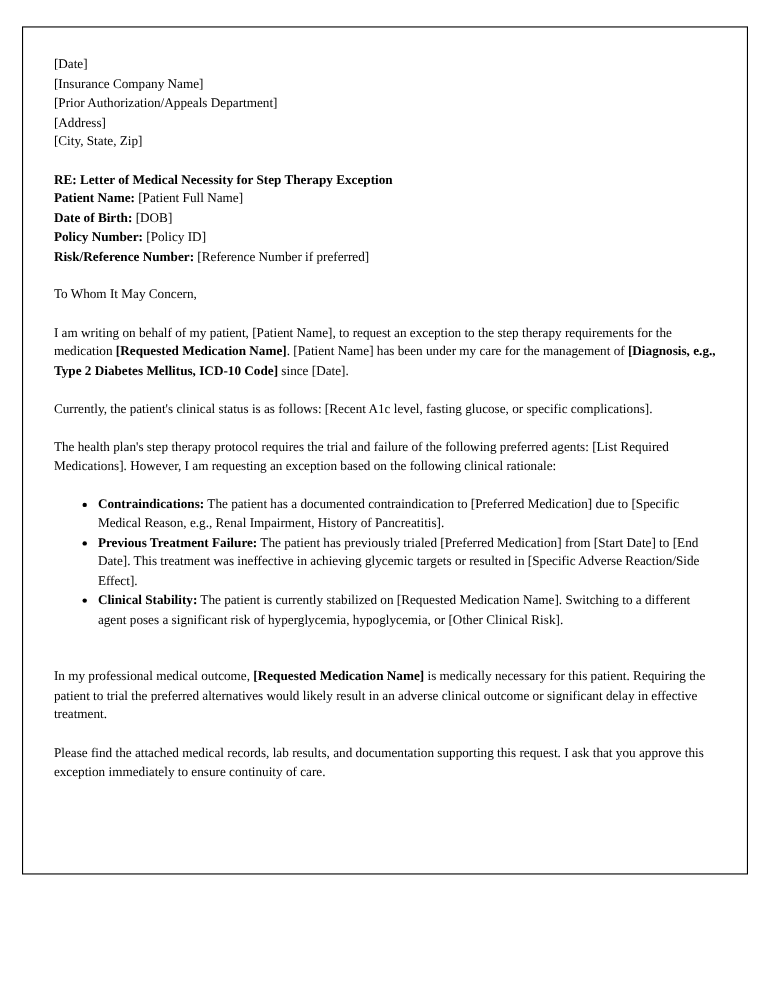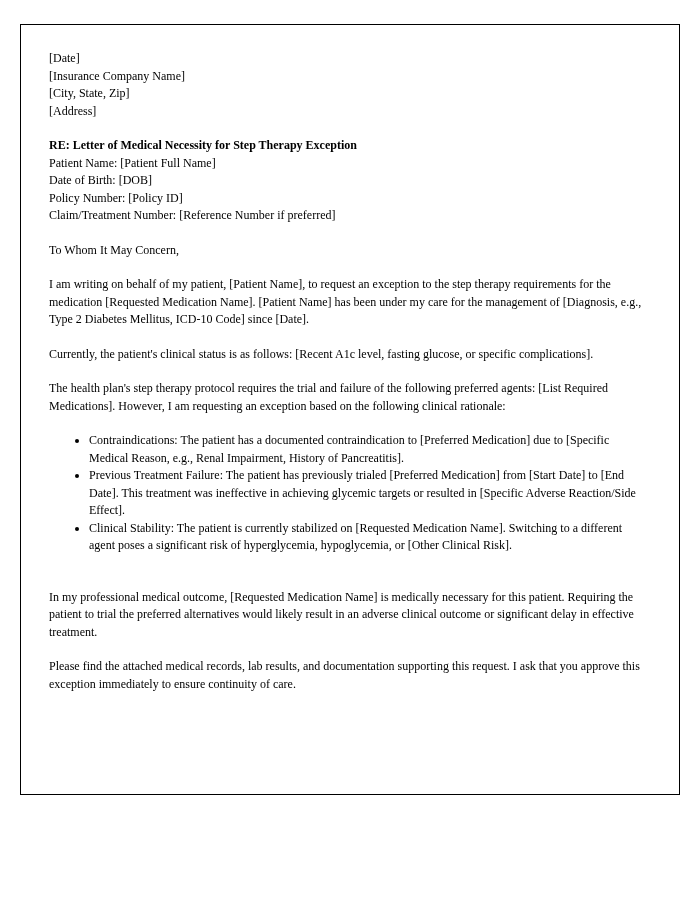--- a/index.html
+++ b/index.html
@@ -21,47 +21,48 @@
     background: #ffffff;
     overflow: hidden;
   }
   .letter {
     padding: 25px 28px 0 28px;
     font-size: 12px;
     line-height: 17.5px;
   }
   .block { margin: 0 0 17px 0; }
   p.block { margin: 0 0 17px 0; }
-  b { font-weight: normal; }
+  b { font-weight: bold; }
   .bold-line { font-weight: bold; }
   ul.block {
     margin: 0 0 34px 0;
     padding-left: 40px;
   }
   ul.block li { margin: 0; }
 </style>
 </head>
 <body>
 
 <div class="page">
   <div class="letter">
 
     <div class="block">
       <div>[Date]</div>
       <div>[Insurance Company Name]</div>
+      <div>[Prior Authorization/Appeals Department]</div>
+      <div>[Address]</div>
       <div>[City, State, Zip]</div>
-      <div>[Address]</div>
     </div>
 
     <div class="block">
       <div class="bold-line">RE: Letter of Medical Necessity for Step Therapy Exception</div>
       <div><b>Patient Name:</b><span> [Patient Full Name]</span></div>
       <div><b>Date of Birth:</b><span> [DOB]</span></div>
       <div><b>Policy Number:</b><span> [Policy ID]</span></div>
-      <div><b>Claim/Treatment Number:</b><span> [Reference Number if preferred]</span></div>
+      <div><b>Risk/Reference Number:</b><span> [Reference Number if preferred]</span></div>
     </div>
 
     <p class="block">To Whom It May Concern,</p>
 
     <p class="block"><span>I am writing on behalf of my patient, [Patient Name], to request an exception to the step therapy requirements for the medication </span><b>[Requested Medication Name]</b><span>. [Patient Name] has been under my care for the management of </span><b>[Diagnosis, e.g., Type 2 Diabetes Mellitus, ICD-10 Code]</b><span> since [Date].</span></p>
 
     <p class="block">Currently, the patient's clinical status is as follows: [Recent A1c level, fasting glucose, or specific complications].</p>
 
     <p class="block">The health plan's step therapy protocol requires the trial and failure of the following preferred agents: [List Required Medications]. However, I am requesting an exception based on the following clinical rationale:</p>
 

